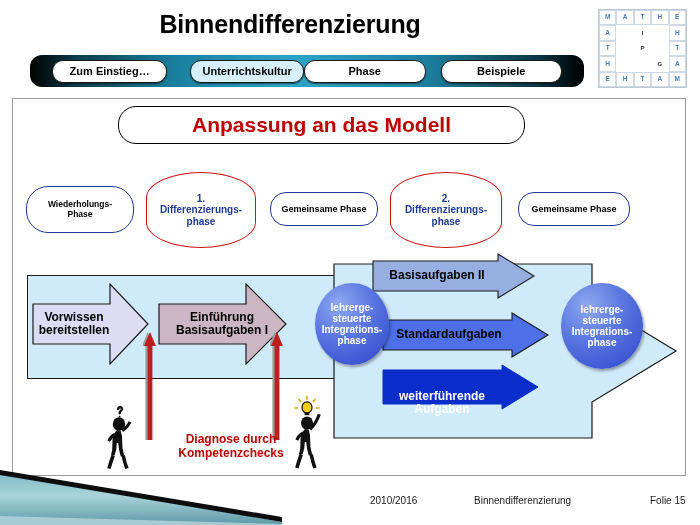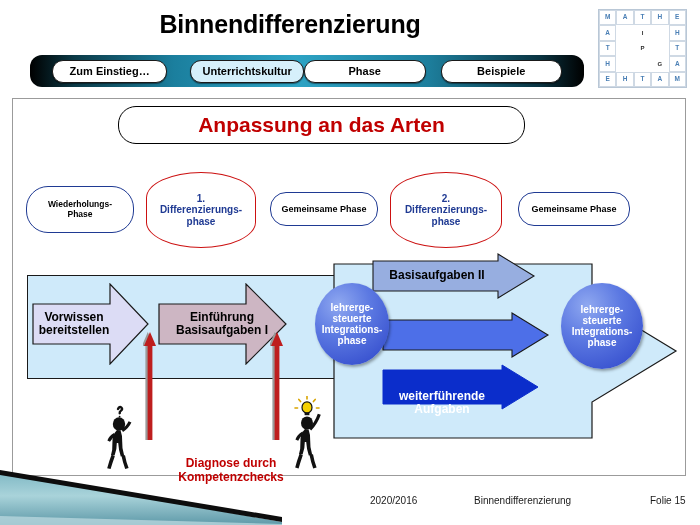--- a/index.html
+++ b/index.html
@@ -202,21 +202,20 @@
   
   #diagnose-caption {
     position: absolute;
     left: 148px; top: 432px;
     width: 166px;
     text-align: center;
     font-size: 12px;
     font-weight: bold;
     color: #C00000;
     line-height: 1.2;
-    margin-top: 24px;
   }
 
   
   .stick-fig { position: absolute; }
   #fig-left  { left: 100px; top: 403px; width: 42px; height: 68px; }
   #fig-right { left: 285px; top: 396px; width: 46px; height: 74px; }
 
   
   #bottom-deco {
     position: absolute;
@@ -273,21 +272,21 @@
 
   <div id="navbar">
     <div class="nav-btn w1">Zum Einstieg…</div>
     <div class="nav-btn w2">Unterrichtskultur</div>
     <div class="nav-btn w3">Phase</div>
     <div class="nav-btn w4">Beispiele</div>
   </div>
 
   <div id="content-frame"></div>
 
-  <div id="section-title">Anpassung an das Arten</div>
+  <div id="section-title">Anpassung an das Modell</div>
 
   <div class="phase rect" id="phase-0">Wiederholungs-<br>Phase</div>
   <div class="phase oval" id="phase-1">1.<br>Differenzierungs-<br>phase</div>
   <div class="phase rect" id="phase-2">Gemeinsame Phase</div>
   <div class="phase oval" id="phase-3">2.<br>Differenzierungs-<br>phase</div>
   <div class="phase rect" id="phase-4">Gemeinsame Phase</div>
 
   <div id="process-band"></div>
 
   <svg id="big-arrow" viewBox="0 0 350 190">
@@ -305,20 +304,21 @@
   <div class="arrow-label" style="left:172px; top:300px; width:100px; height:48px; font-size:12px; color:#000;">Einführung<br>Basisaufgaben I</div>
 
   <svg class="arrow-wrap" id="arr-right-0" style="left:372px; top:253px; width:164px; height:46px;" viewBox="0 0 164 46">
     <polygon points="1,8 126,8 126,1 162,23 126,45 126,38 1,38" fill="#97AEE0" stroke="#1a1a1a" stroke-width="1.1"></polygon>
   </svg>
   <div class="arrow-label" style="left:374px; top:261px; width:126px; height:30px; font-size:12px; color:#000;">Basisaufgaben II</div>
 
   <svg class="arrow-wrap" id="arr-right-1" style="left:382px; top:312px; width:168px; height:46px;" viewBox="0 0 168 46">
     <polygon points="1,8 130,8 130,1 166,23 130,45 130,38 1,38" fill="#4D6FE8" stroke="#1a1a1a" stroke-width="1.1"></polygon>
   </svg>
+  <div class="arrow-label" style="left:384px; top:320px; width:130px; height:30px; font-size:12px; color:#000;">Standardaufgaben</div>
 
   <svg class="arrow-wrap" id="arr-right-2" style="left:382px; top:364px; width:158px; height:46px;" viewBox="0 0 158 46">
     <polygon points="1,6 120,6 120,1 156,23 120,45 120,40 1,40" fill="#0B2DCB" stroke="#0B2DCB" stroke-width="1"></polygon>
   </svg>
   <div class="arrow-label" style="left:382px; top:384px; width:120px; height:38px; font-size:12px; color:#FFFFFF;">weiterführende<br>Aufgaben</div>
 
   <div class="int-circle" id="int-circle-1">lehrerge-<br>steuerte<br>Integrations-<br>phase</div>
   <div class="int-circle" id="int-circle-2">lehrerge-<br>steuerte<br>Integrations-<br>phase</div>
 
   <svg class="red-arrow" style="left:143px; top:330px;" viewBox="0 0 14 112">
@@ -374,18 +374,18 @@
         <stop offset="45%" stop-color="#A9D3DA"></stop>
         <stop offset="100%" stop-color="#5E99A8"></stop>
       </linearGradient>
     </defs>
     <polygon points="0,2 282,52 282,55 0,55" fill="url(#tealgrad)"></polygon>
     <polygon points="0,0 282,47 282,52 0,5" fill="#0d0d0d"></polygon>
     <polygon points="0,46 282,54 282,55 0,55" fill="#bcd9e0" opacity="0.75"></polygon>
   </svg>
 
   <div id="footer">
-    <span class="f-year">2020/2016</span>
+    <span class="f-year">2010/2016</span>
     <span class="f-topic">Binnendifferenzierung</span>
     <span class="f-page">Folie 15</span>
   </div>
 
 </div>
 
 </body></html>

